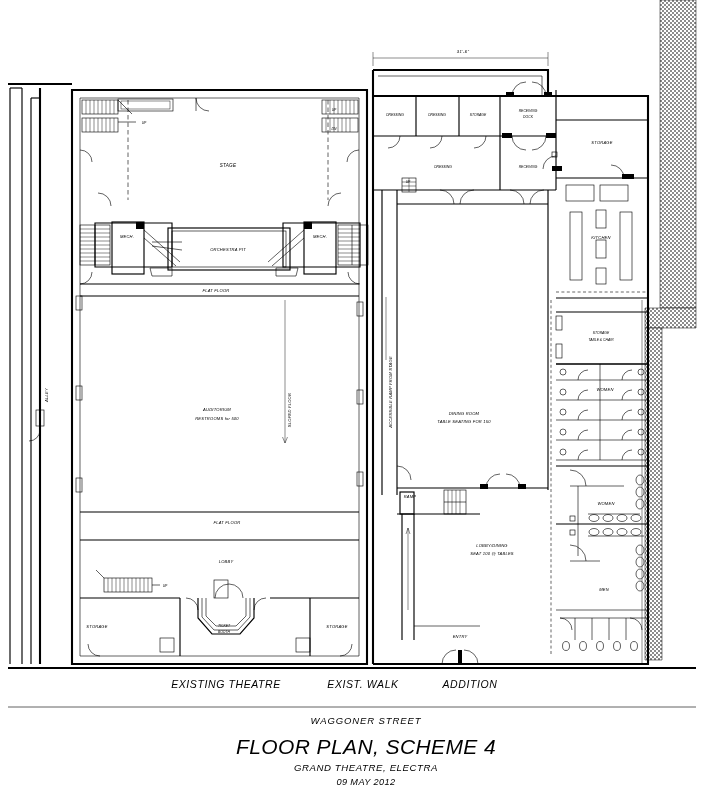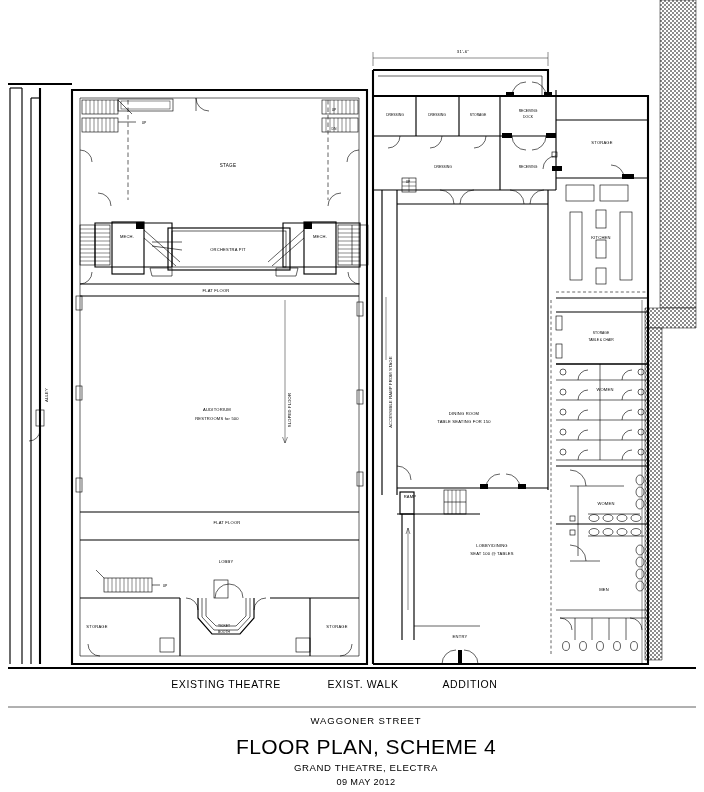--- a/index.html
+++ b/index.html
@@ -1,21 +1,21 @@
 <!DOCTYPE html>
 <html><head>
 <meta charset="utf-8">
 <style>
   html,body{margin:0;padding:0;background:#ffffff;}
   body{
     width:704px;height:792px;overflow:hidden;
     font-family:"Liberation Sans", sans-serif;
     color:#000;
   }
-  #sheet{position:relative;width:704px;height:792px;}
+  #sheet{position:relative;width:704px;height:792px;font-style:italic;}
   svg#plan{position:absolute;left:0;top:0;width:704px;height:792px;display:block;}
 
   .rm{font-family:"Liberation Sans", sans-serif;font-size:4.6px;text-anchor:middle;fill:#000;letter-spacing:.25px;}
   .rm2{font-family:"Liberation Sans", sans-serif;font-size:4.1px;text-anchor:middle;fill:#000;letter-spacing:.2px;}
   .tiny{font-family:"Liberation Sans", sans-serif;font-size:3.4px;text-anchor:middle;fill:#000;}
   .dimtxt{font-family:"Liberation Sans", sans-serif;font-size:4.2px;text-anchor:middle;fill:#000;letter-spacing:.3px;}
   .zonetxt{font-family:"Liberation Sans", sans-serif;font-size:10.5px;text-anchor:middle;fill:#000;letter-spacing:.6px;}
   .streettxt{font-family:"Liberation Sans", sans-serif;font-size:9.5px;text-anchor:middle;fill:#000;letter-spacing:.9px;}
   .titletxt{font-family:"Liberation Sans", sans-serif;font-size:21px;text-anchor:middle;fill:#000;letter-spacing:.4px;}
   .subtxt{font-family:"Liberation Sans", sans-serif;font-size:9.6px;text-anchor:middle;fill:#000;letter-spacing:.6px;}

